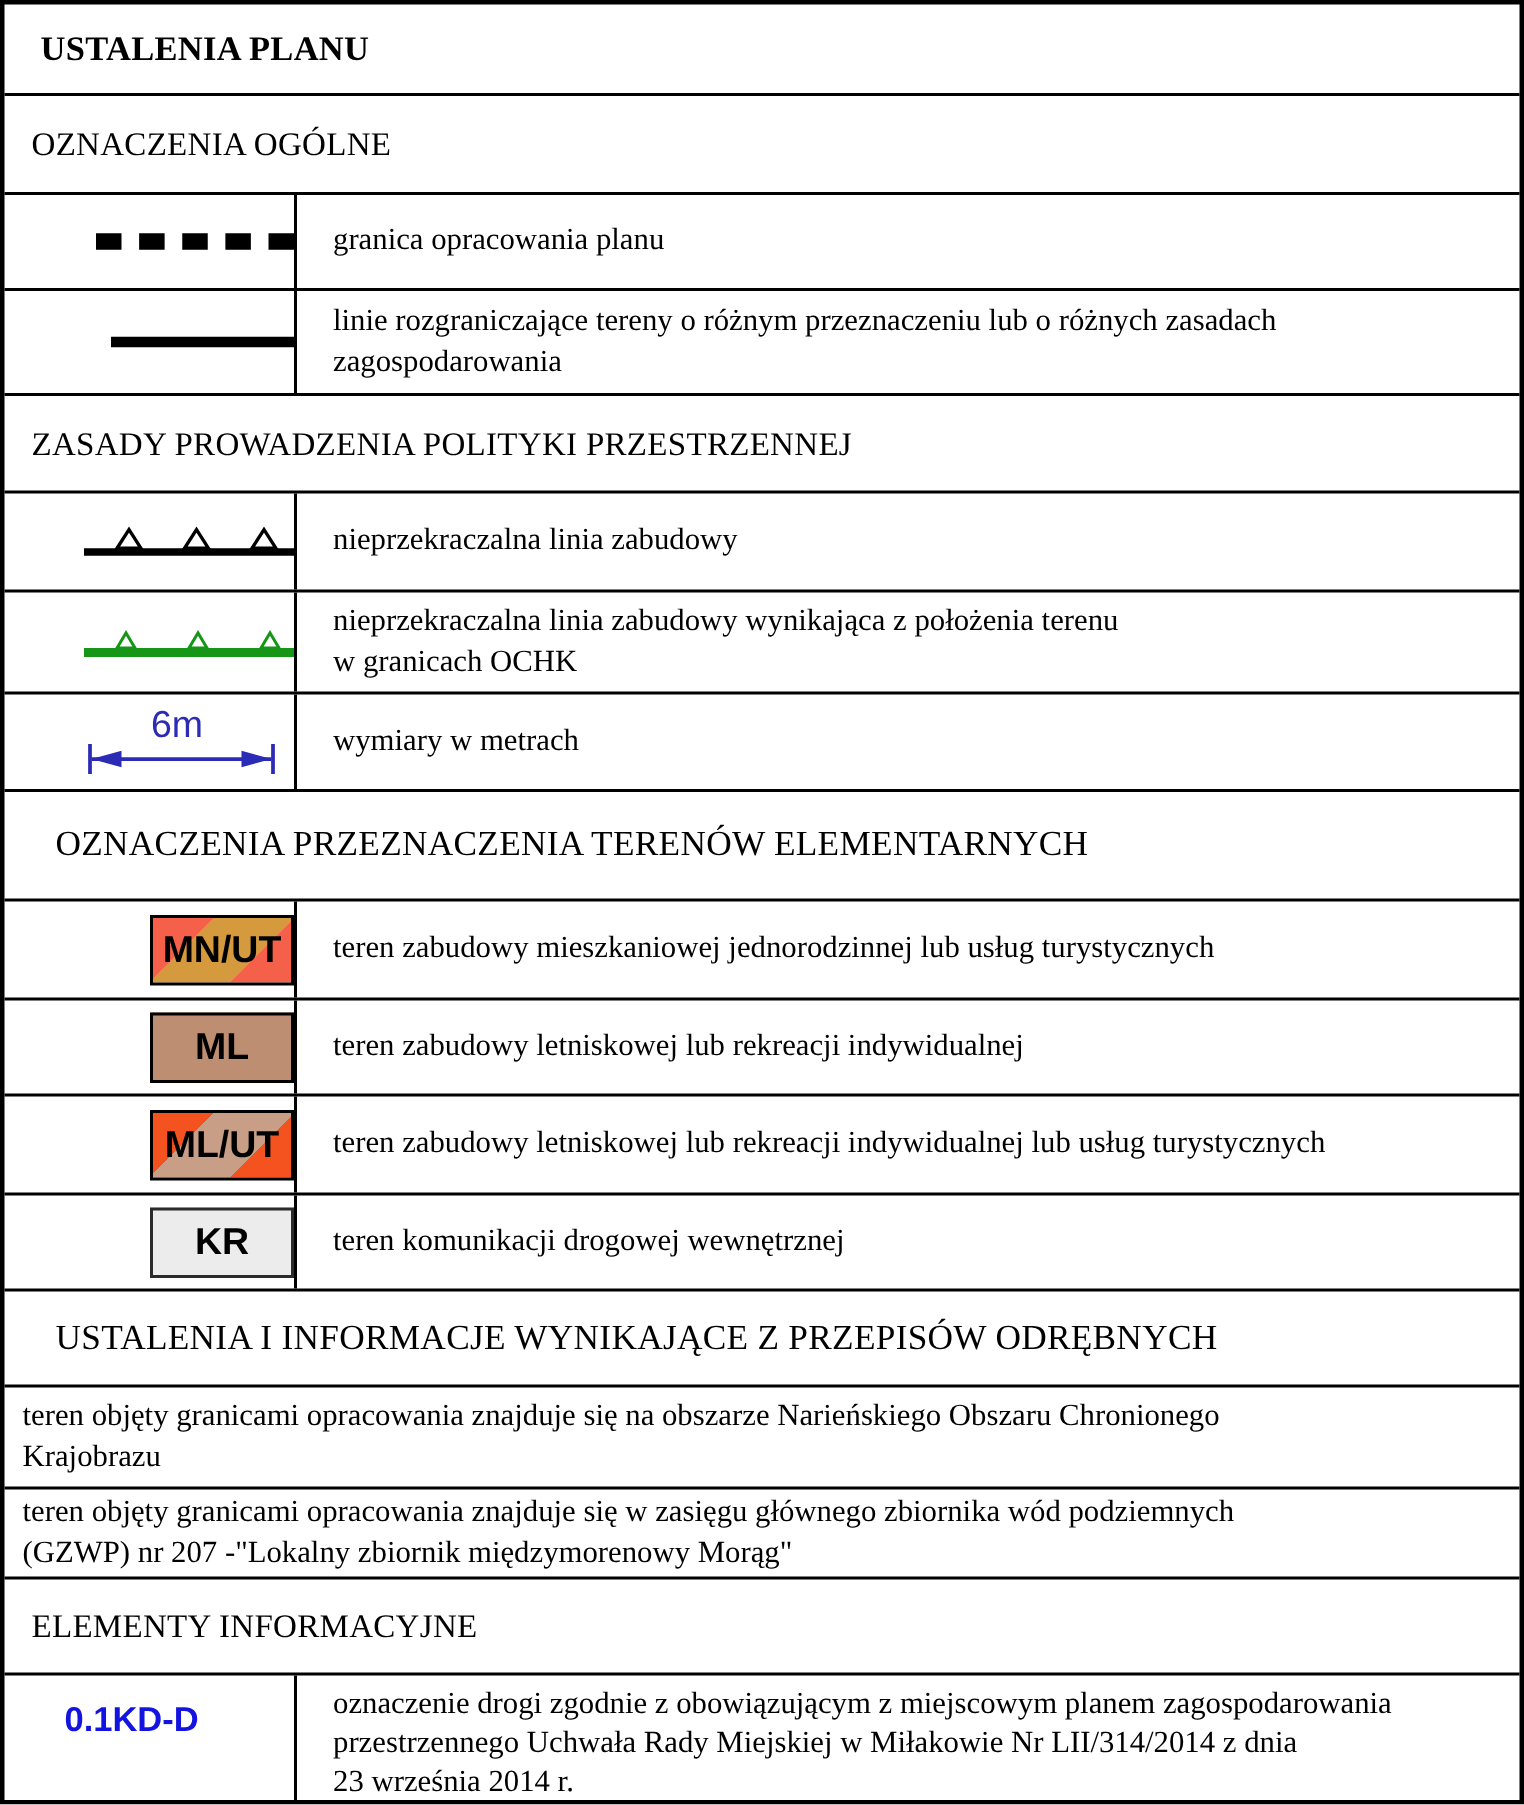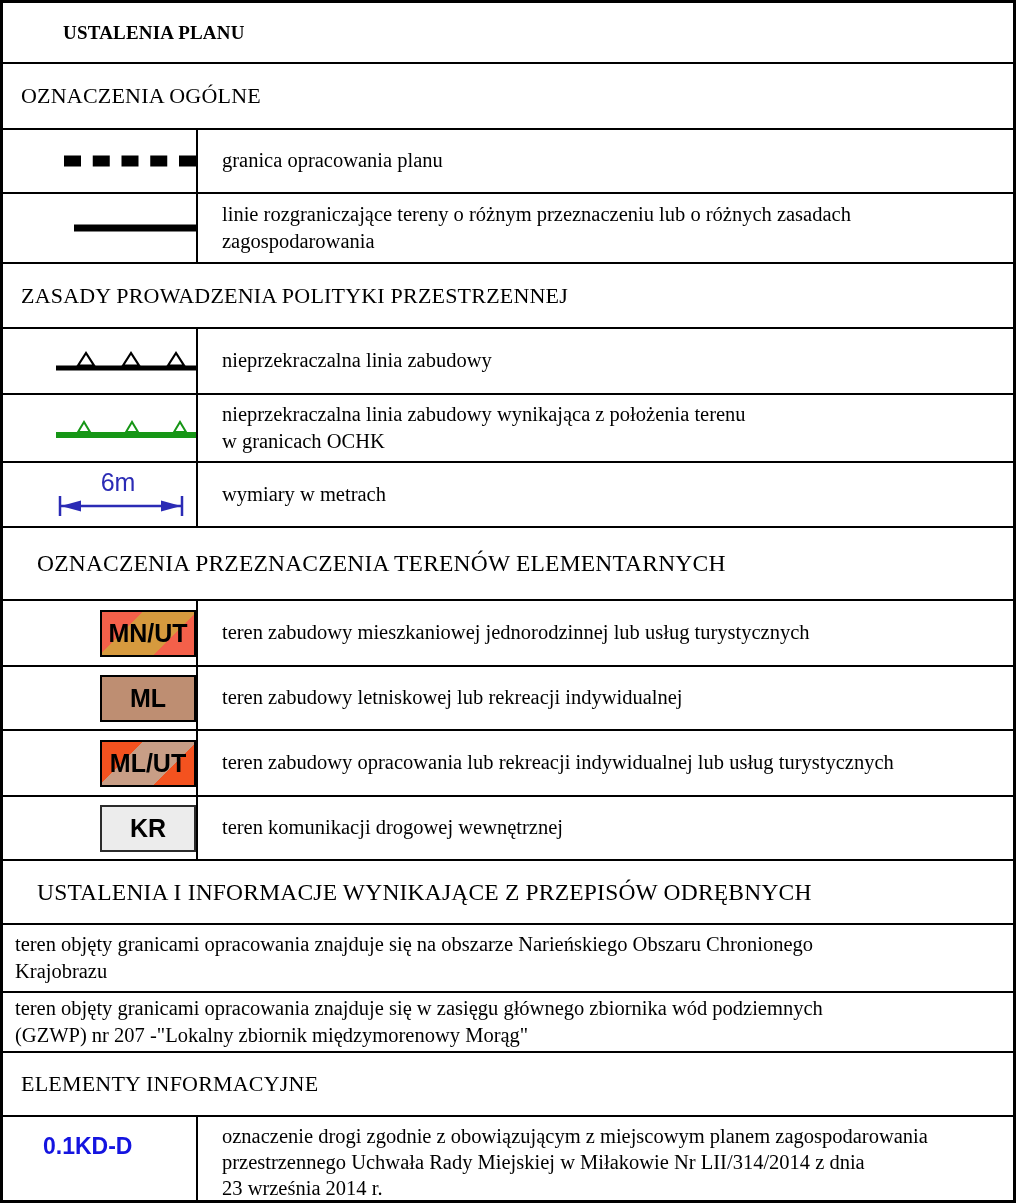--- a/index.html
+++ b/index.html
@@ -20,21 +20,21 @@
   }
   .row:first-child { border-top:none; }
 
   
   .hdr {
     display:flex; align-items:center;
     padding-left:18px;
     font-size:22px;
     letter-spacing:0.2px;
   }
-  .hdr.title { font-weight:bold; padding-left:24px; font-size:19px;margin-left:36px; }
+  .hdr.title { font-weight:bold; padding-left:24px; font-size:23px; }
   .hdr.big   { font-size:23.5px; padding-left:34px; }
 
   
   .sym {
     width:195px; flex:0 0 195px;
     box-sizing:border-box;
     border-right:2px solid #000;
     display:flex; align-items:center; justify-content:flex-end;
   }
   .txt {
@@ -184,21 +184,21 @@
     </div>
     <div class="txt">teren zabudowy letniskowej lub rekreacji indywidualnej</div>
   </div>
 
   <div class="row" style="height:66px">
     <div class="sym">
       <div class="zone-box striped" style="--c1: #f4521f; --c2: #c89e86;">
         <span>ML/UT</span>
       </div>
     </div>
-    <div class="txt">teren zabudowy opracowania lub rekreacji indywidualnej lub usług turystycznych</div>
+    <div class="txt">teren zabudowy letniskowej lub rekreacji indywidualnej lub usług turystycznych</div>
   </div>
 
   <div class="row" style="height:64px">
     <div class="sym">
       <div class="zone-box kr" style="--c1: #ececec;">
         <span>KR</span>
       </div>
     </div>
     <div class="txt">teren komunikacji drogowej wewnętrznej</div>
   </div>

